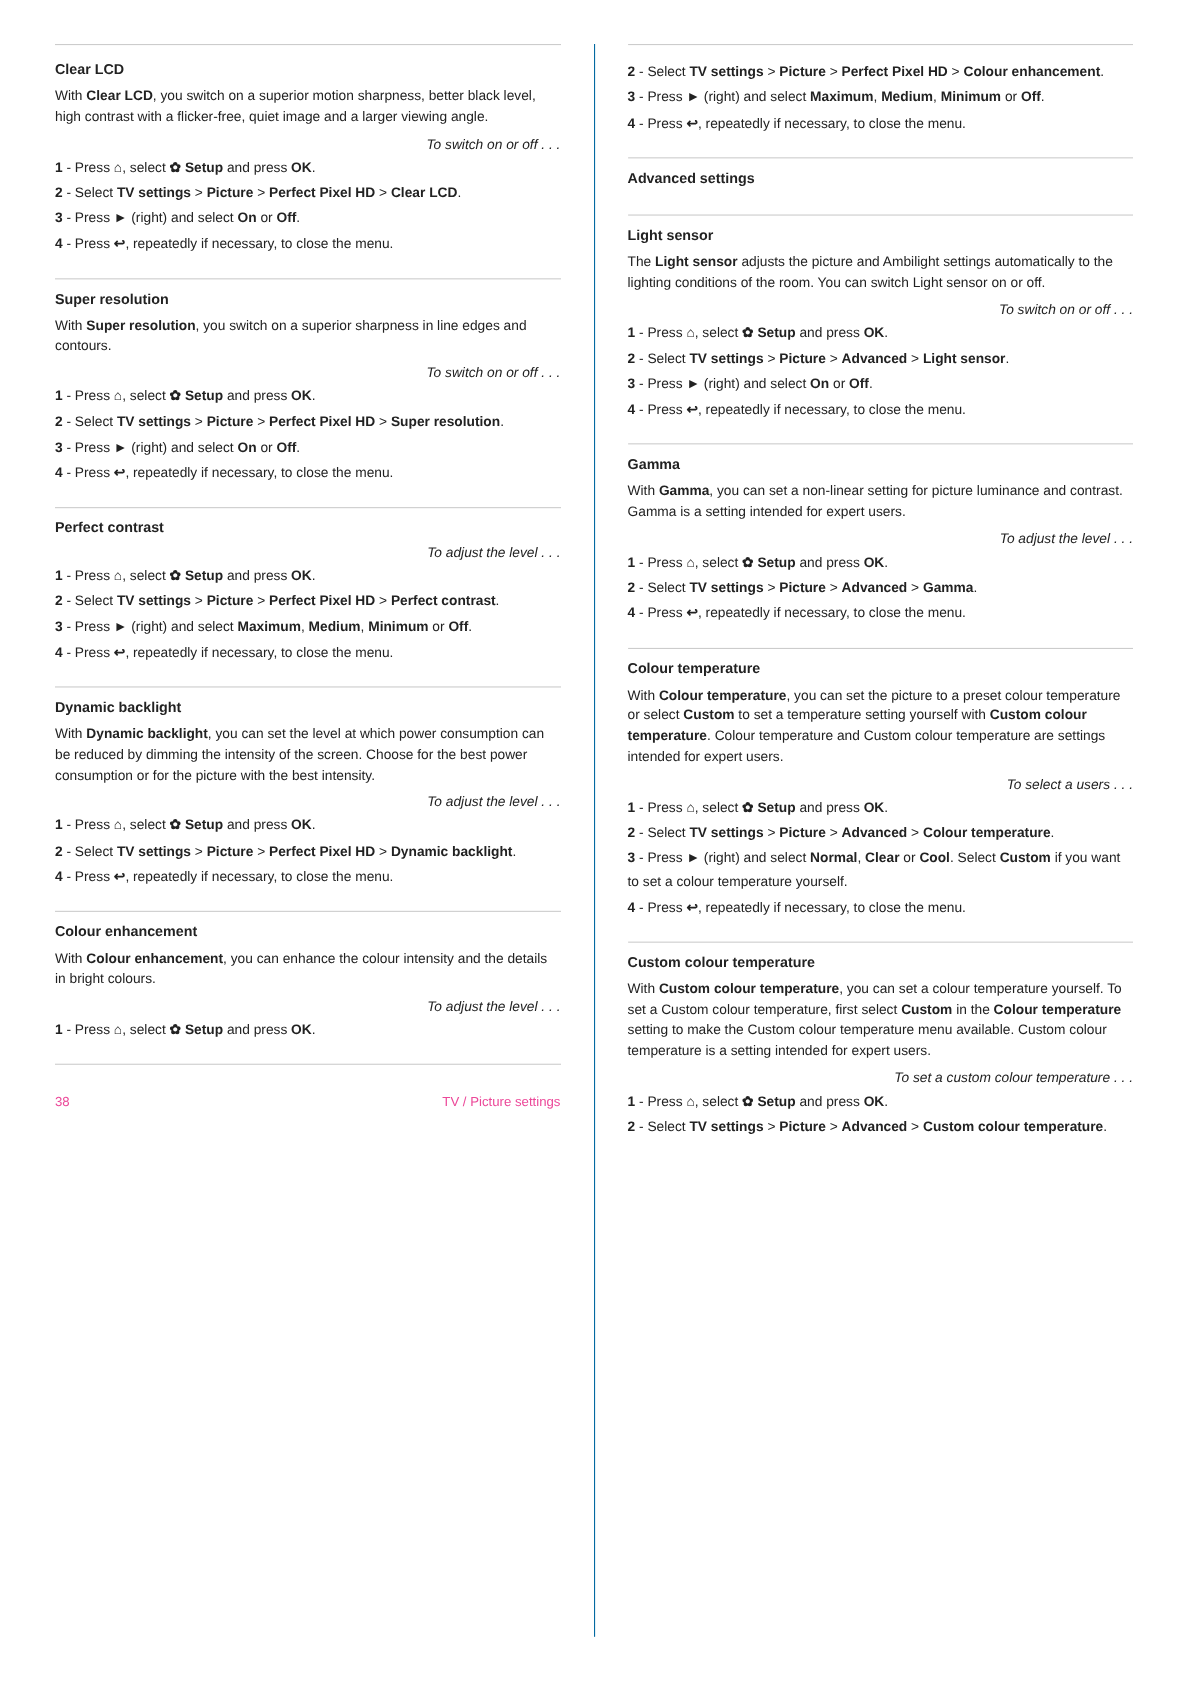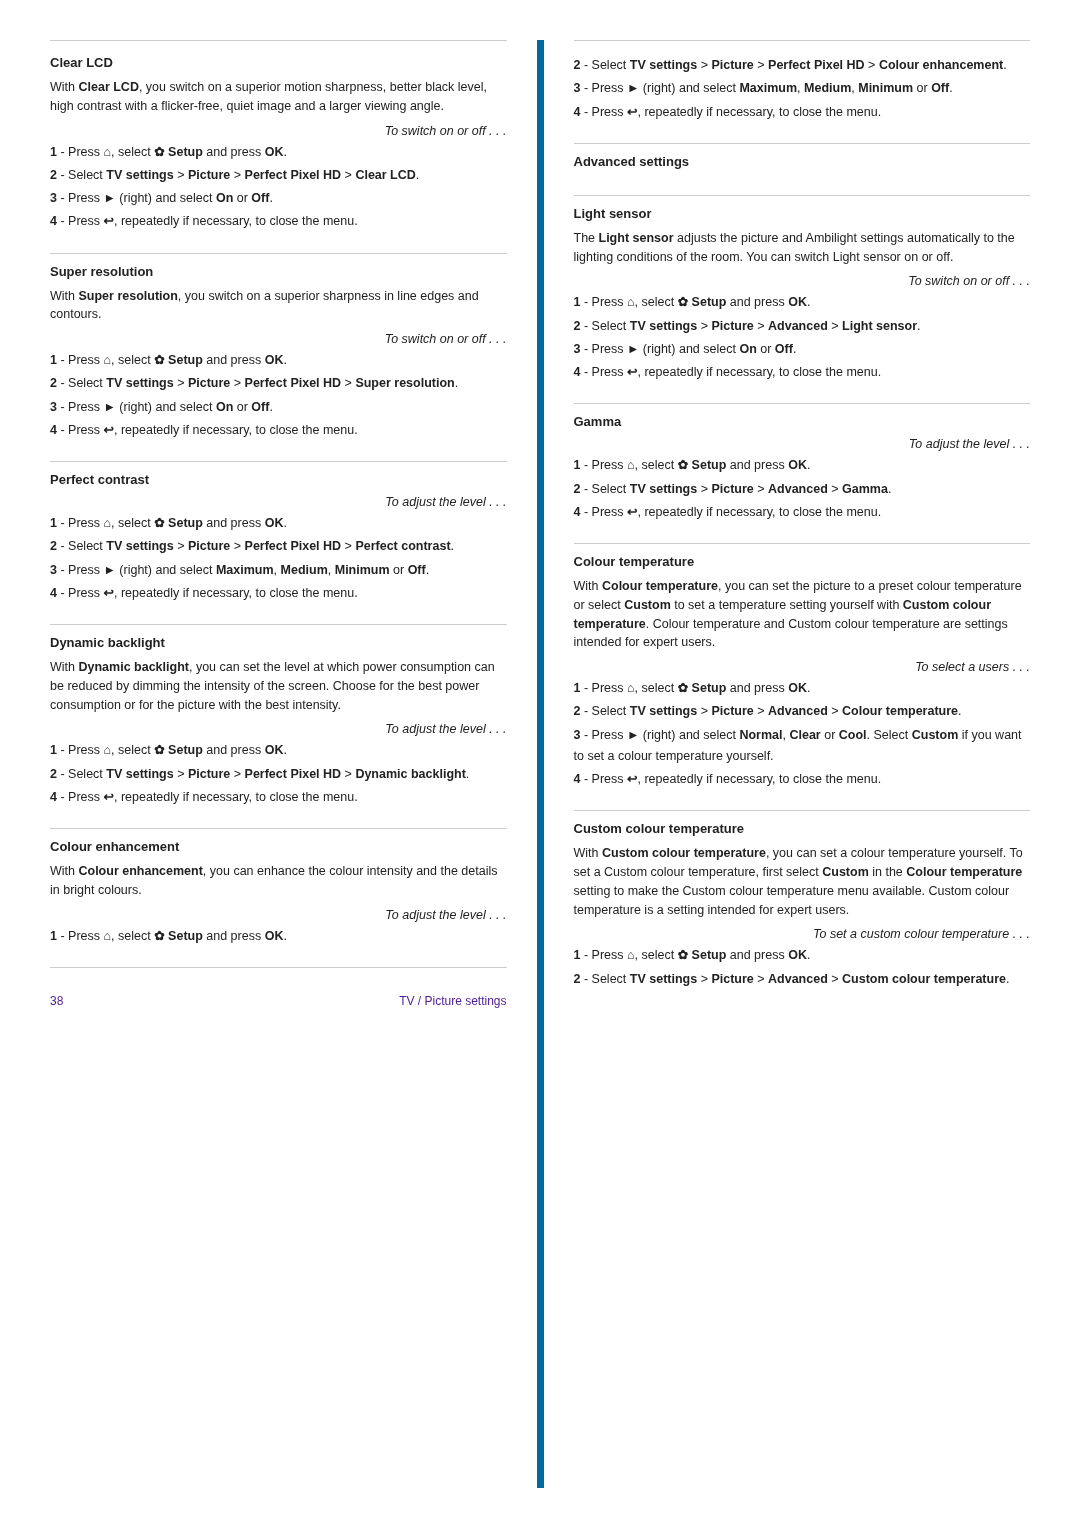--- a/index.html
+++ b/index.html
@@ -17,21 +17,21 @@
       min-height: 1528px;
       padding: 40px 50px 40px 50px;
     }
     .col {
       flex: 1;
       padding: 0 20px;
     }
     .col-left {
       padding-left: 0;
       padding-right: 30px;
-      border-right: 7px solid #0369a1;
+      border-right: 1px solid #0369a1;
     }
     .col-right {
       padding-left: 30px;
       padding-right: 0;
     }
     .section {
       margin-bottom: 10px;
       padding-bottom: 18px;
       border-bottom: 1px solid #ccc;
     }
@@ -65,21 +65,21 @@
     .instr-label {
       font-style: italic;
       margin-bottom: 4px;
       font-size: 12.5px;
       text-align: right;
     }
     .page-footer {
       display: flex;
       justify-content: space-between;
       font-size: 12px;
-      color: #4c1d95;
+      color: #ec4899;
       margin-top: 20px;
       padding-top: 6px;
     }
     .top-divider {
       border-top: 1px solid #ccc;
       margin-bottom: 14px;
     }
   </style>
 </head>
 <body>
@@ -182,20 +182,23 @@
       <div class="instructions">
         <p><b>1</b> - Press <b>⌂</b>, select <b>✿ Setup</b> and press <b>OK</b>.</p>
         <p><b>2</b> - Select <b>TV settings</b> &gt; <b>Picture</b> &gt; <b>Advanced</b> &gt; <b>Light sensor</b>.</p>
         <p><b>3</b> - Press <b>►</b> (right) and select <b>On</b> or <b>Off</b>.</p>
         <p><b>4</b> - Press <b>↩</b>, repeatedly if necessary, to close the menu.</p>
       </div>
     </div>
 
     <div class="section">
       <div class="section-title">Gamma</div>
+      <div class="section-body">
+        With <b>Gamma</b>, you can set a non-linear setting for picture luminance and contrast. Gamma is a setting intended for expert users.
+      </div>
       <div class="instr-label">To adjust the level . . .</div>
       <div class="instructions">
         <p><b>1</b> - Press <b>⌂</b>, select <b>✿ Setup</b> and press <b>OK</b>.</p>
         <p><b>2</b> - Select <b>TV settings</b> &gt; <b>Picture</b> &gt; <b>Advanced</b> &gt; <b>Gamma</b>.</p>
         <p><b>4</b> - Press <b>↩</b>, repeatedly if necessary, to close the menu.</p>
       </div>
     </div>
 
     <div class="section">
       <div class="section-title">Colour temperature</div>

